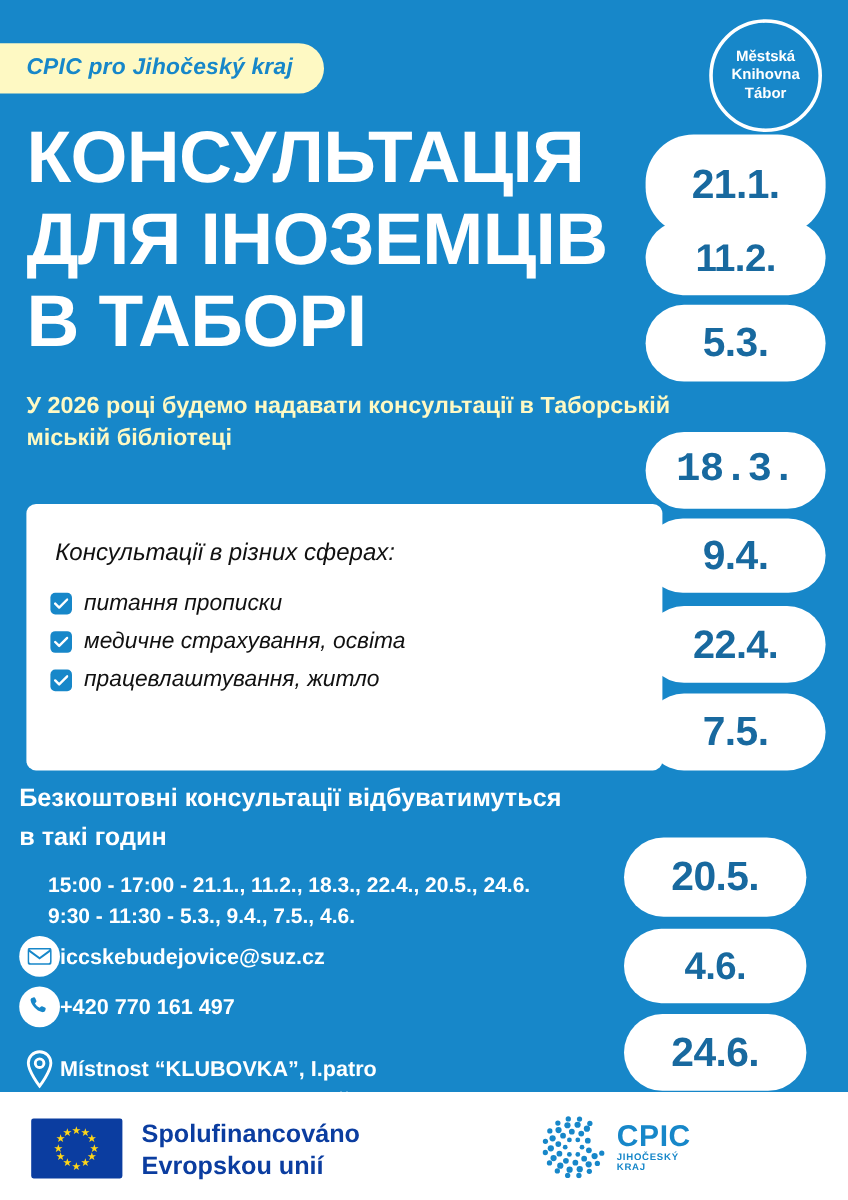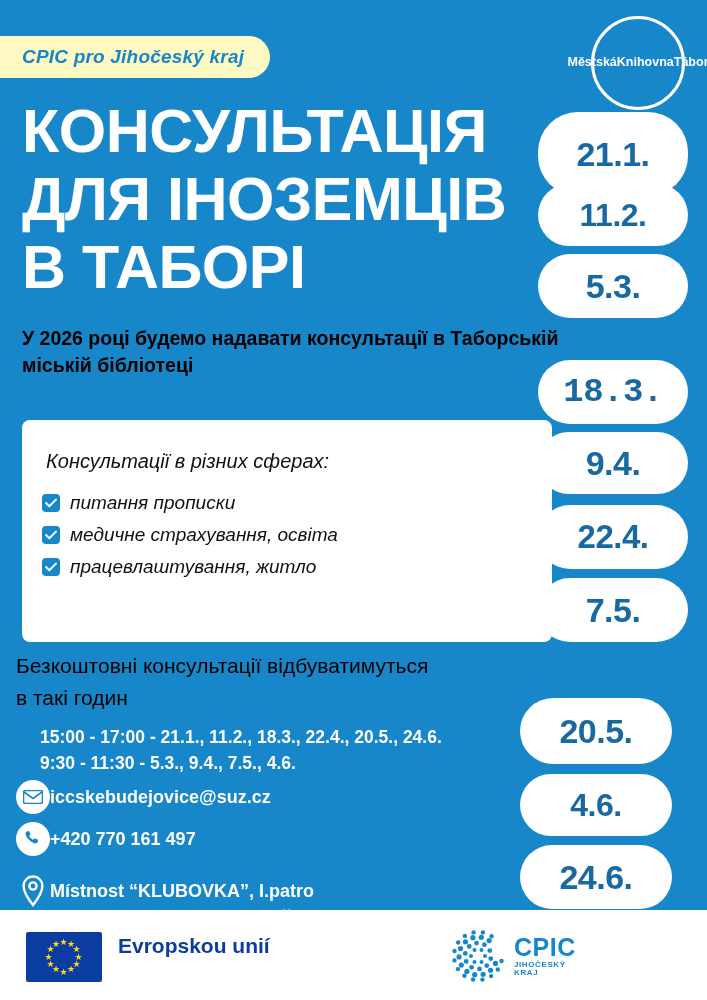--- a/index.html
+++ b/index.html
@@ -42,21 +42,21 @@
   .library-logo {
     position: absolute;
     right: 22px;
     top: 16px;
     width: 88px;
     height: 88px;
     border-radius: 50%;
     border: 3px solid #ffffff;
     color: #ffffff;
     display: flex;
-    flex-direction: row;
+    flex-direction: column;
     align-items: center;
     justify-content: center;
     text-align: right;
     font-size: 12.5px;
     font-weight: bold;
     line-height: 1.25;
   }
 
   
   .title-block {
@@ -73,21 +73,21 @@
     letter-spacing: -0.5px;
     white-space: nowrap;
   }
   .title-line + .title-line { margin-top: 6px; }
 
   .subtitle {
     position: absolute;
     left: 22px;
     top: 325px;
     width: 540px;
-    color: #000000;
+    color: #fef9c3;
     font-weight: bold;
     font-size: 19.5px;
     line-height: 1.38;
   }
 
   
   .date-pill {
     position: absolute;
     background: #ffffff;
     color: #18699f;
@@ -146,22 +146,22 @@
     color: #111111;
     white-space: nowrap;
   }
 
   
   .hours-title {
     position: absolute;
     left: 16px;
     top: 650px;
     width: 560px;
-    color: #000000;
-    font-weight: normal;
+    color: #ffffff;
+    font-weight: bold;
     font-size: 21px;
     line-height: 1.5;
   }
   .hours-lines {
     position: absolute;
     left: 40px;
     top: 724px;
     width: 500px;
     color: #ffffff;
     font-weight: bold;
@@ -378,20 +378,21 @@
         <span class="eu-star" style="left: 46.4904px; top: 28px;">★</span>
         <span class="eu-star" style="left: 41px; top: 33.4904px;">★</span>
         <span class="eu-star" style="left: 33.5px; top: 35.5px;">★</span>
         <span class="eu-star" style="left: 26px; top: 33.4904px;">★</span>
         <span class="eu-star" style="left: 20.5096px; top: 28px;">★</span>
         <span class="eu-star" style="left: 18.5px; top: 20.5px;">★</span>
         <span class="eu-star" style="left: 20.5096px; top: 13px;">★</span>
         <span class="eu-star" style="left: 26px; top: 7.50962px;">★</span>
       </div>
     <div class="eu-text">
+      <div>Spolufinancováno</div>
       <div>Evropskou unií</div>
     </div>
 
     <div class="cpic-logo">
       <span class="cpic-dots">
         <svg width="52" height="52" viewBox="0 0 52 52" id="cpic-dots-svg">
             <circle cx="33" cy="26" r="2" fill="#1787c9"></circle>
             <circle cx="29.5" cy="32.06217782649107" r="2" fill="#1787c9"></circle>
             <circle cx="22.5" cy="32.06217782649107" r="2" fill="#1787c9"></circle>
             <circle cx="19" cy="26" r="2" fill="#1787c9"></circle>

